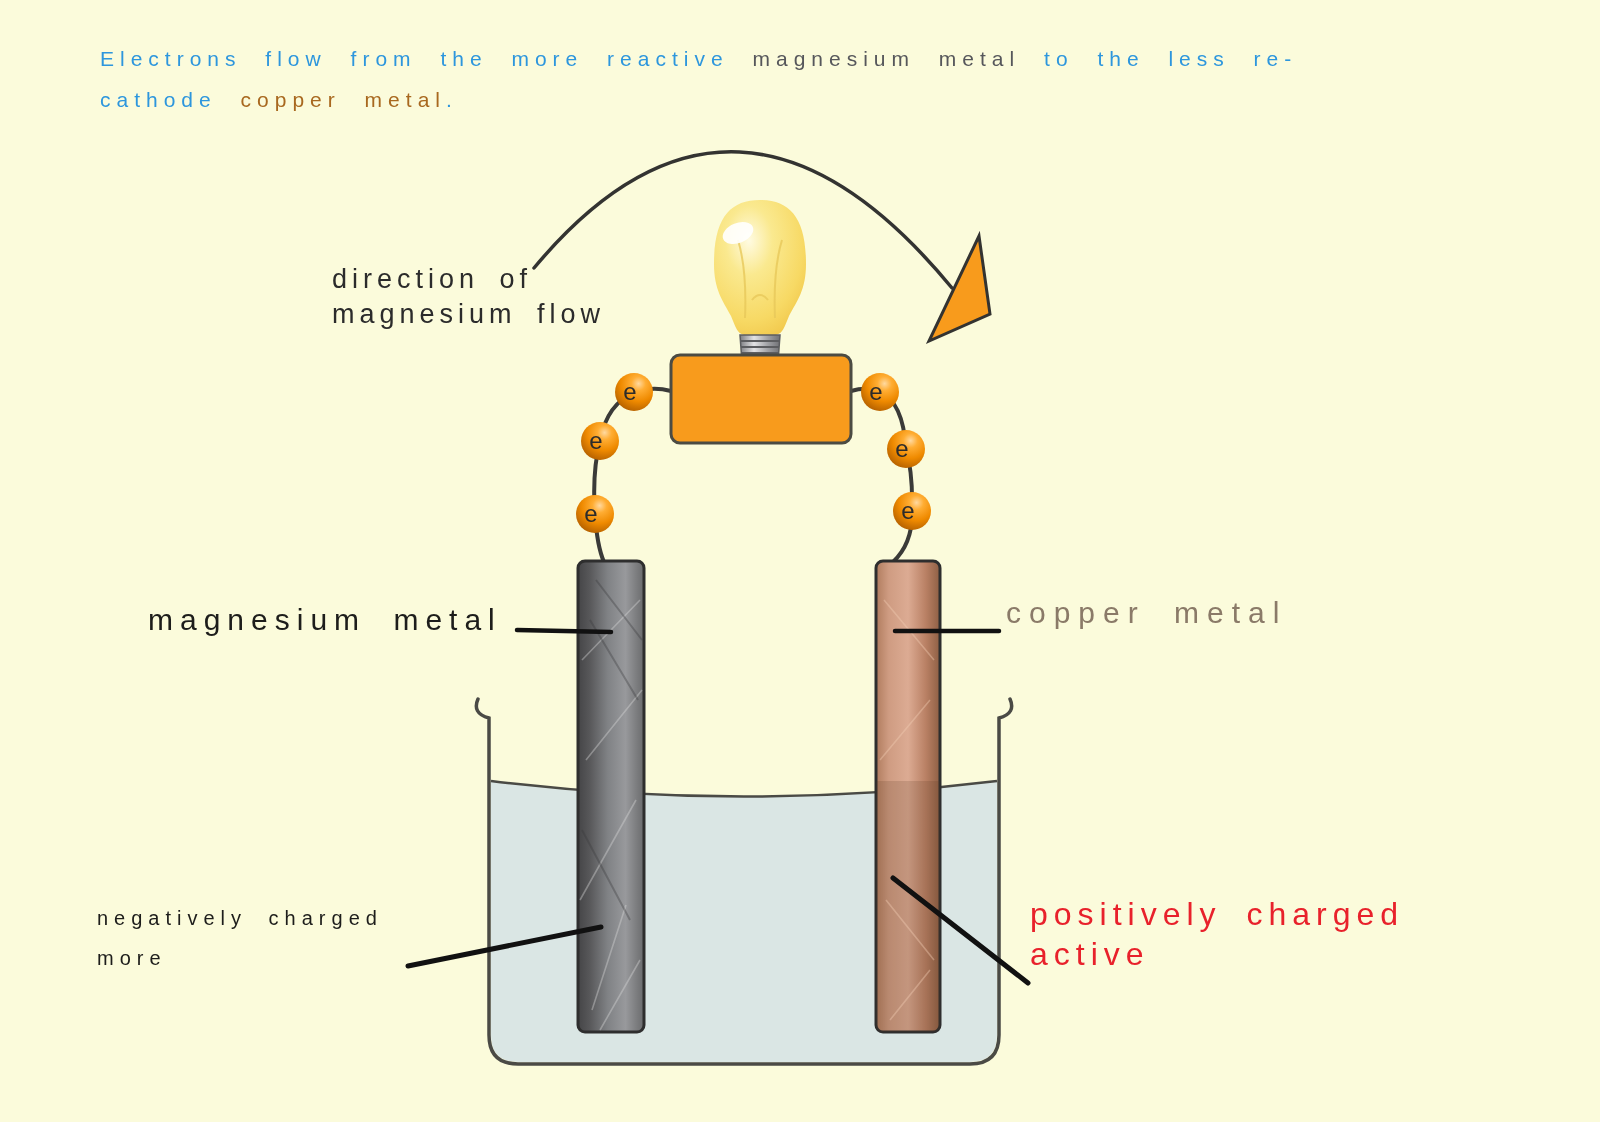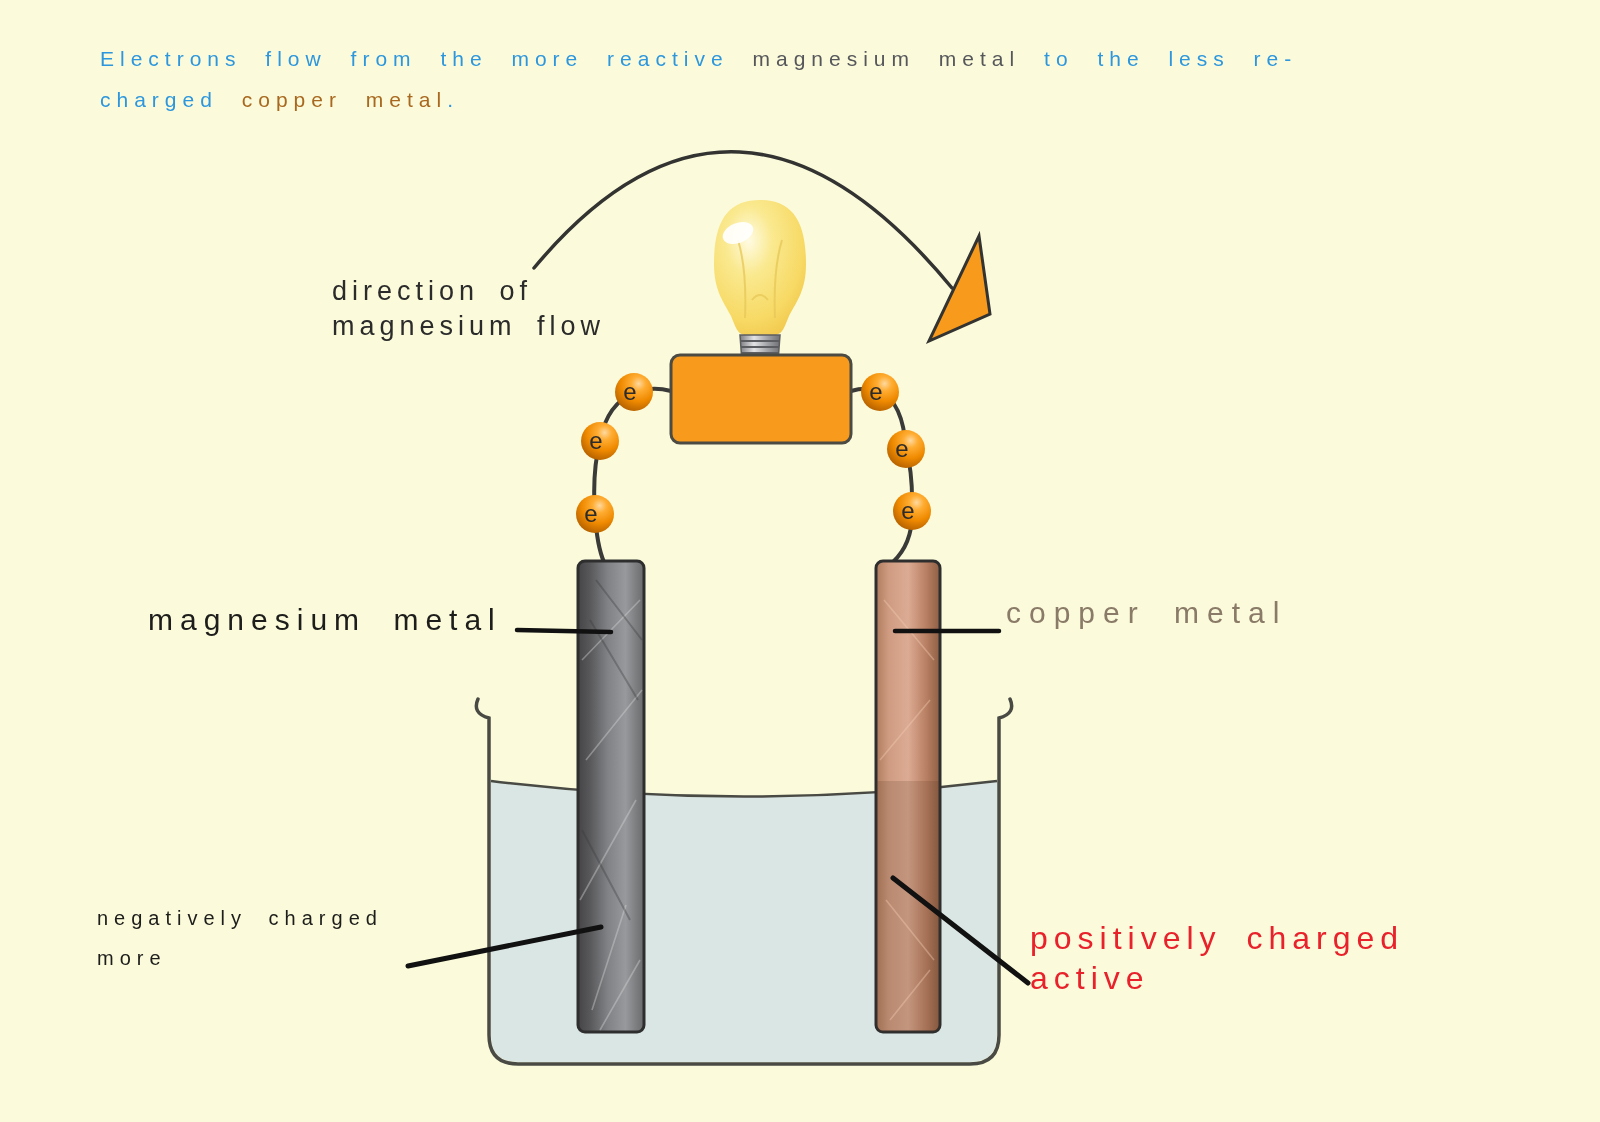--- a/index.html
+++ b/index.html
@@ -19,36 +19,36 @@
   .diagram-svg{position:absolute;left:0;top:0;}
   .title{
     position:absolute;left:100px;top:38px;width:1460px;
     font-size:21px;line-height:41px;letter-spacing:6px;word-spacing:12px;
     color:var(--title_blue);
   }
   .title .seg-gray{color:var(--title_gray);}
   .title .seg-brown{color:var(--title_brown);}
   .lbl{position:absolute;white-space:nowrap;}
   .direction-label{
-    left:332px;top:274px;font-size:27px;line-height:35px;
+    left:332px;top:262px;font-size:27px;line-height:35px;
     letter-spacing:5px;word-spacing:8px;color:#2b2b2b;white-space:nowrap;
   }
   .magnesium-label{
     left:148px;top:603px;font-size:30px;letter-spacing:7px;word-spacing:12px;color:var(--text_dark);
   }
   .copper-label{
     left:1006px;top:596px;font-size:30px;letter-spacing:8px;word-spacing:12px;color:var(--copper_label);
   }
   .anode-label{
     left:97px;top:898px;font-size:20px;line-height:40px;
     letter-spacing:6px;word-spacing:10px;color:var(--text_dark);white-space:nowrap;
   }
   .cathode-label{
     left:1030px;top:894px;font-size:32px;line-height:40px;
-    letter-spacing:6px;word-spacing:10px;color:var(--cathode_red);white-space:nowrap;margin-top:24px;
+    letter-spacing:6px;word-spacing:10px;color:var(--cathode_red);white-space:nowrap;
   }
 </style>
 </head>
 <body>
 
 <div class="stage">
 
   <svg class="diagram-svg" width="1600" height="1122" viewBox="0 0 1600 1122">
     <defs>
       <radialGradient id="eGrad" cx="0.62" cy="0.28" r="0.85">
@@ -164,21 +164,21 @@
              Q 999 1064 999 1035 L 999 718 C 1011 715 1014 708 1010 699" fill="none" stroke="var(--outline)" stroke-width="3.5" stroke-linecap="round"></path>
 
     <path d="M 517 630 L 611 632" stroke="#111" stroke-width="4.5" stroke-linecap="round"></path>
     <path d="M 895 631 L 999 631" stroke="#111" stroke-width="4.5" stroke-linecap="round"></path>
     <path d="M 408 966 L 601 927" stroke="#111" stroke-width="5" stroke-linecap="round"></path>
     <path d="M 893 878 L 1028 983" stroke="#111" stroke-width="5" stroke-linecap="round"></path>
   </svg>
 
   <div class="title">
     <div><span>Electrons flow from the more reactive </span><span class="seg-gray">magnesium metal </span><span>to the less re-</span></div>
-    <div><span>charged </span><span class="seg-brown">copper metal</span><span>.</span></div>
+    <div><span>cathode </span><span class="seg-brown">copper metal</span><span>.</span></div>
   </div>
 
   <div class="direction-label lbl">
     <div>direction of</div>
     <div>magnesium flow</div>
   </div>
 
   <div class="magnesium-label lbl">magnesium metal</div>
 
   <div class="copper-label lbl">copper metal</div>

